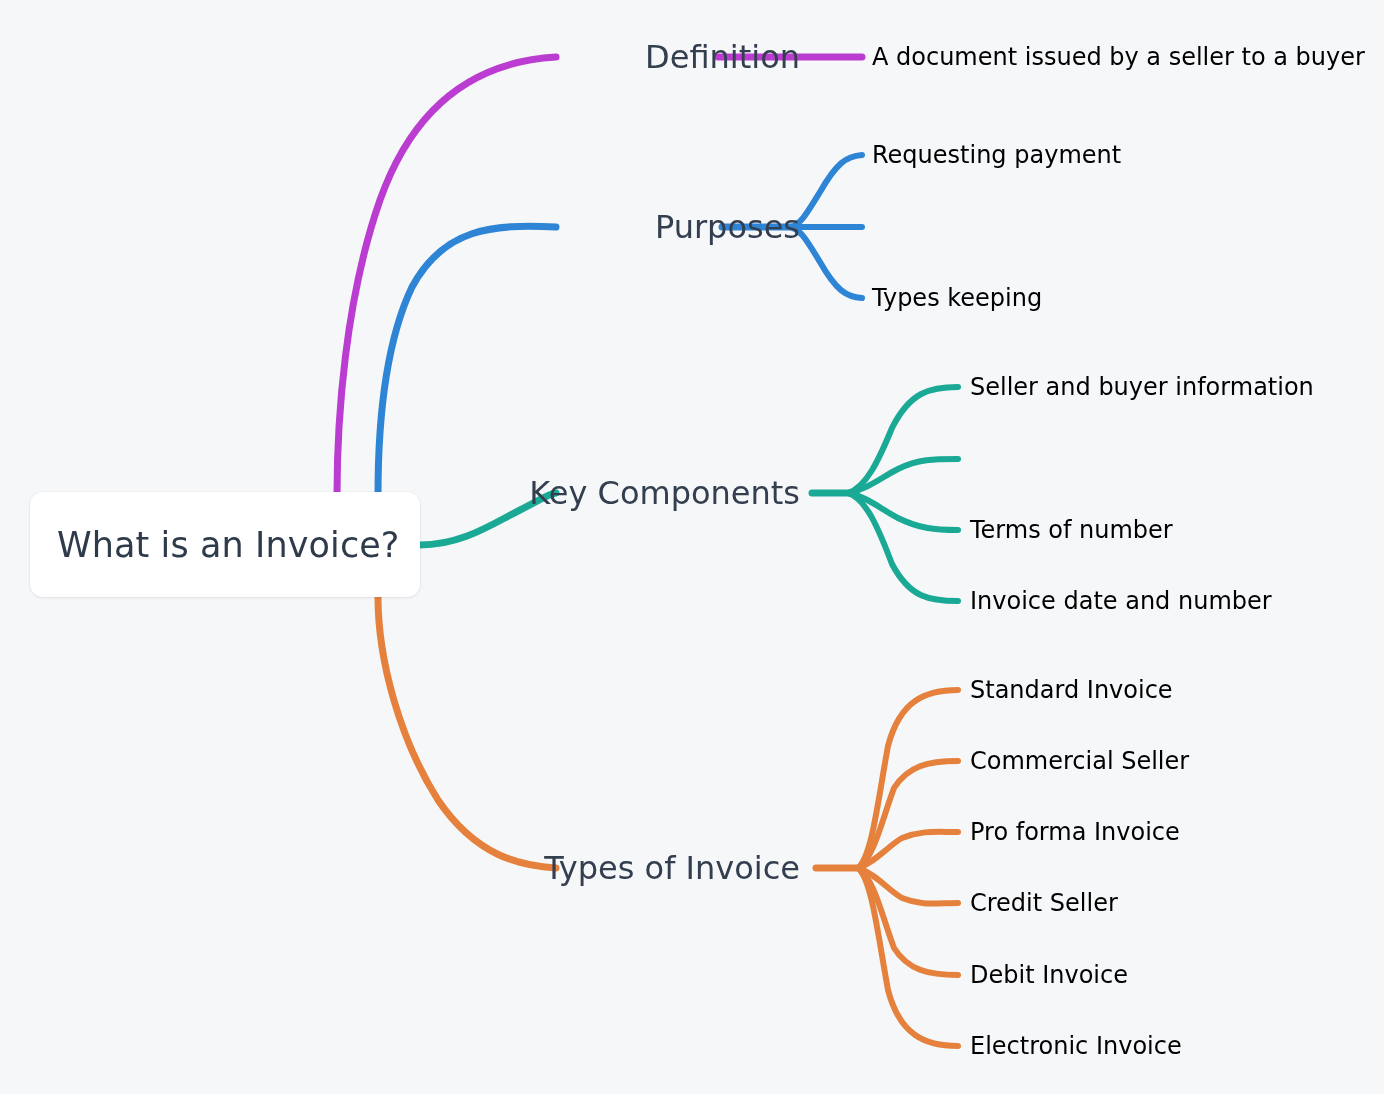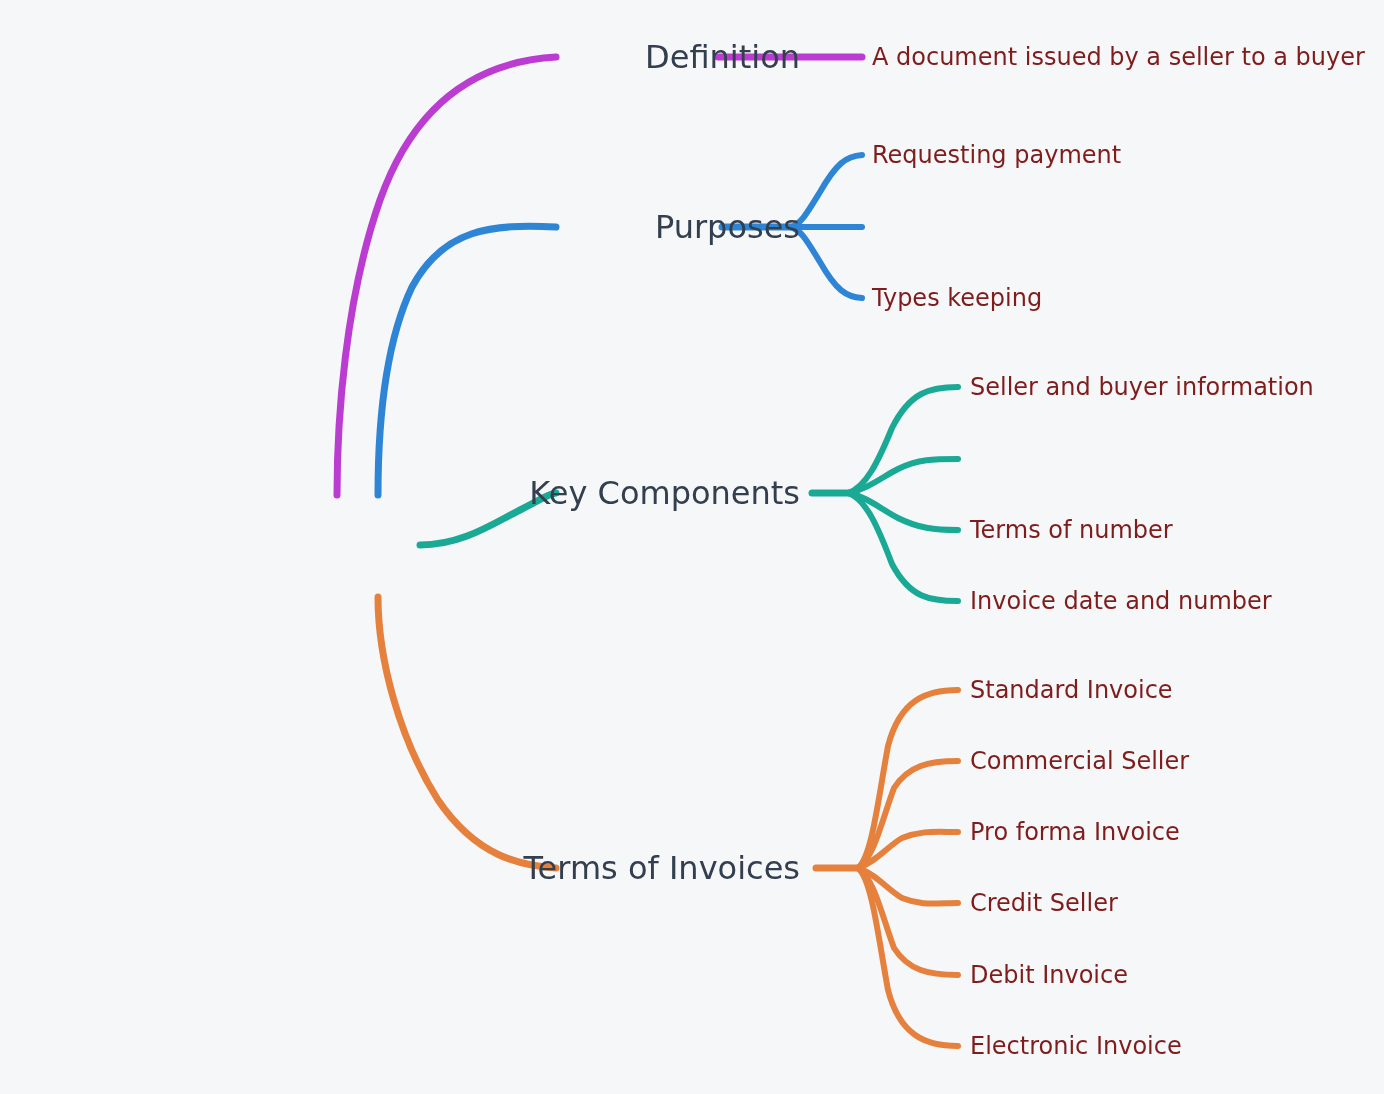--- a/index.html
+++ b/index.html
@@ -50,21 +50,21 @@
     color: #333f4e;
     text-align: right;
     right: 584px;
     transform: translateY(-50%);
     white-space: nowrap;
   }
   
   .leaf-label {
     position: absolute;
     font-size: 24px;
-    color: #7f1d1d;
+    color: #000000;
     transform: translateY(-50%);
     white-space: nowrap;
   }
 </style>
 </head>
 <body>
 
 <div id="canvas">
 
   <svg id="edges" viewBox="0 0 1384 1094" width="1384" height="1094" xmlns="http://www.w3.org/2000/svg">
@@ -97,25 +97,28 @@
 
       <path stroke="#e5813c" stroke-width="6" d="M 858,868 C 872,856 878,800 888,746 C 900,700 926,690 958,690"></path>
       <path stroke="#e5813c" stroke-width="6" d="M 858,868 C 874,858 882,820 894,788 C 908,766 928,761 958,761"></path>
       <path stroke="#e5813c" stroke-width="6" d="M 858,868 C 876,862 888,846 902,838 C 922,830 936,832 958,832"></path>
       <path stroke="#e5813c" stroke-width="6" d="M 858,868 C 876,874 888,890 902,898 C 922,906 936,903 958,903"></path>
       <path stroke="#e5813c" stroke-width="6" d="M 858,868 C 874,878 882,916 894,948 C 908,970 928,975 958,975"></path>
       <path stroke="#e5813c" stroke-width="6" d="M 858,868 C 872,880 878,936 888,990 C 900,1036 926,1046 958,1046"></path>
     </g>
   </svg>
 
+  <div id="root-node">
+    <span id="root-label">What is an Invoice?</span>
+  </div>
 
   <div class="branch-label" style="top:57px">Definition</div>
   <div class="branch-label" style="top:227px">Purposes</div>
   <div class="branch-label" style="top:493px">Key Components</div>
-  <div class="branch-label" style="top:868px">Terms of Invoices</div>
+  <div class="branch-label" style="top:868px">Types of Invoice</div>
 
   <div class="leaf-label" style="left:872px; top:57px">A document issued by a seller to a buyer</div>
 
   <div class="leaf-label" style="left:872px; top:155px">Requesting payment</div>
   <div class="leaf-label" style="left:872px; top:298px">Types keeping</div>
 
   <div class="leaf-label" style="left:970px; top:387px">Seller and buyer information</div>
   <div class="leaf-label" style="left:970px; top:530px">Terms of number</div>
   <div class="leaf-label" style="left:970px; top:601px">Invoice date and number</div>
 

